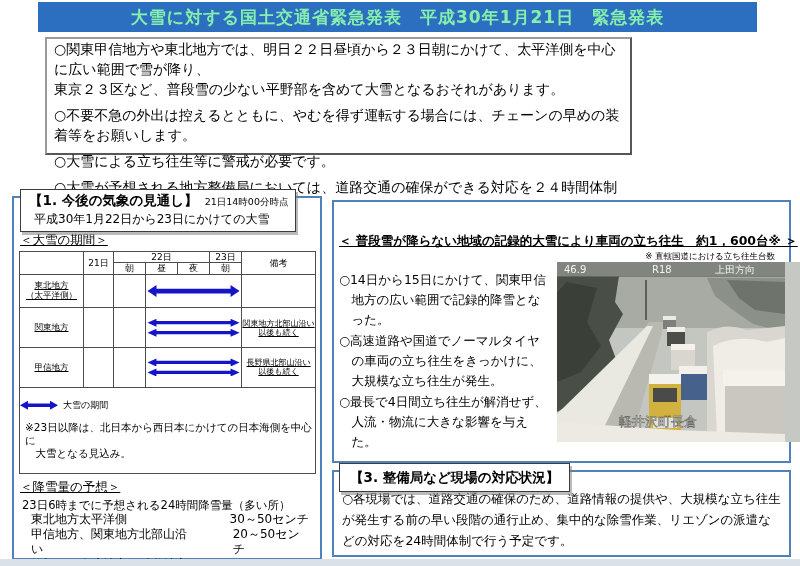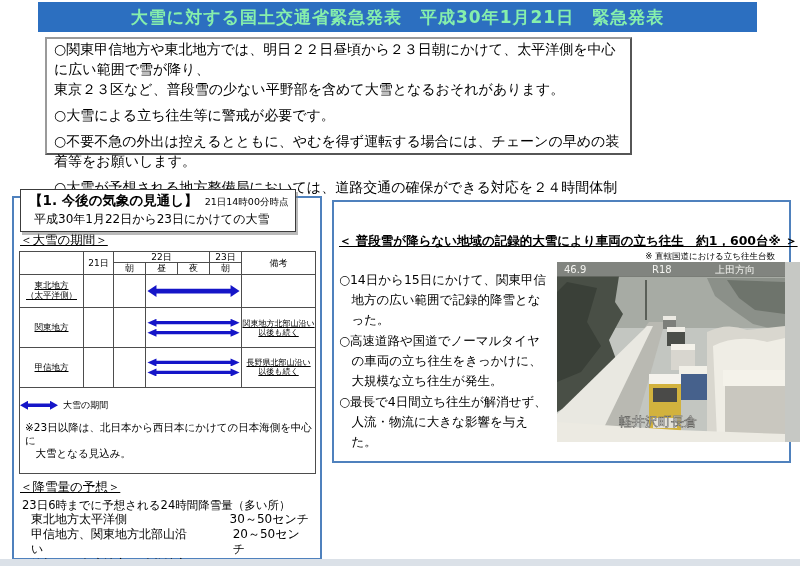--- a/index.html
+++ b/index.html
@@ -85,22 +85,22 @@
 
 <div class="page">
 
   <div class="header-bar">
     <span>大雪に対する国土交通省緊急発表　平成30年1月21日　緊急発表</span>
   </div>
 
   <div class="summary-box">
     <div class="summary-bullet">○関東甲信地方や東北地方では、明日２２日昼頃から２３日朝にかけて、太平洋側を中心に広い範囲で雪が降り、
  東京２３区など、普段雪の少ない平野部を含めて大雪となるおそれがあります。</div>
+    <div class="summary-bullet">○不要不急の外出は控えるとともに、やむを得ず運転する場合には、チェーンの早めの装着等をお願いします。</div>
     <div class="summary-bullet">○大雪による立ち往生等に警戒が必要です。</div>
-    <div class="summary-bullet">○不要不急の外出は控えるとともに、やむを得ず運転する場合には、チェーンの早めの装着等をお願いします。</div>
     <div class="summary-bullet">○大雪が予想される地方整備局においては、道路交通の確保ができる対応を２４時間体制で行う予定です。</div>
   </div>
 
   <div class="panel" id="panel1">
     <div class="titlebox">
       <div class="t-line">
         <span class="t-main">【1. 今後の気象の見通し】</span>
         <span class="t-time">21日14時00分時点</span>
       </div>
       <div class="t-sub">平成30年1月22日から23日にかけての大雪</div>
@@ -268,15 +268,21 @@
               <text x="158" y="11" font-size="10" fill="#f4f4f0">上田方向</text>
 
               <text x="62" y="164" font-size="13" fill="#ffffff" stroke="#6a6a66" stroke-width="0.6">軽井沢町長倉</text>
             </svg>
           </div>
         </div>
       </div>
     </div>
   </div>
 
+  <div class="panel" id="panel3">
+    <div class="titlebox">
+      <span class="t-main">【3. 整備局など現場の対応状況】</span>
+    </div>
+    <div class="p3-body">○各現場では、道路交通の確保のため、道路情報の提供や、大規模な立ち往生が発生する前の早い段階の通行止め、集中的な除雪作業、リエゾンの派遣などの対応を24時間体制で行う予定です。</div>
+  </div>
 
   <div class="footer-strip"></div>
 </div>
 
 </body></html>

